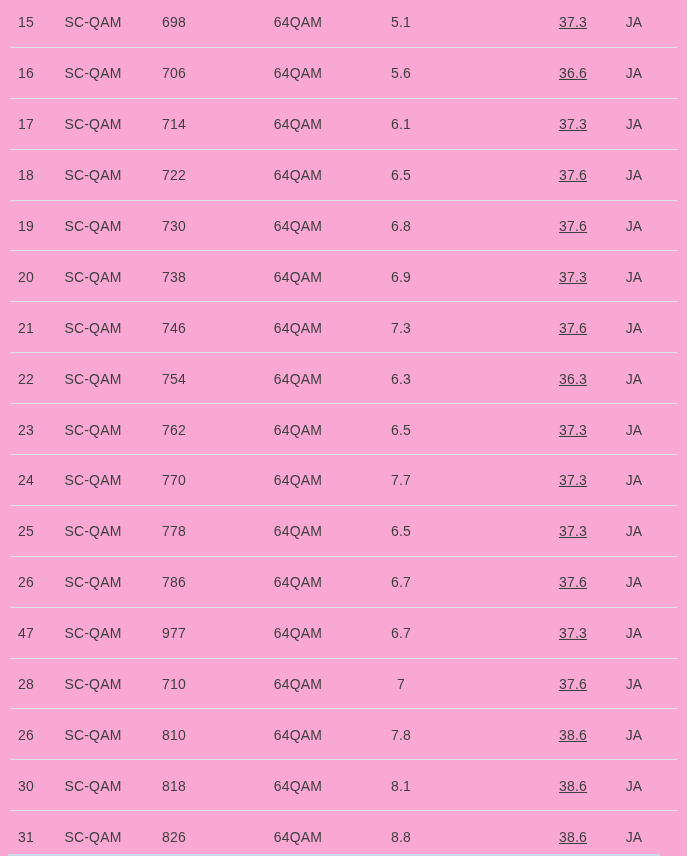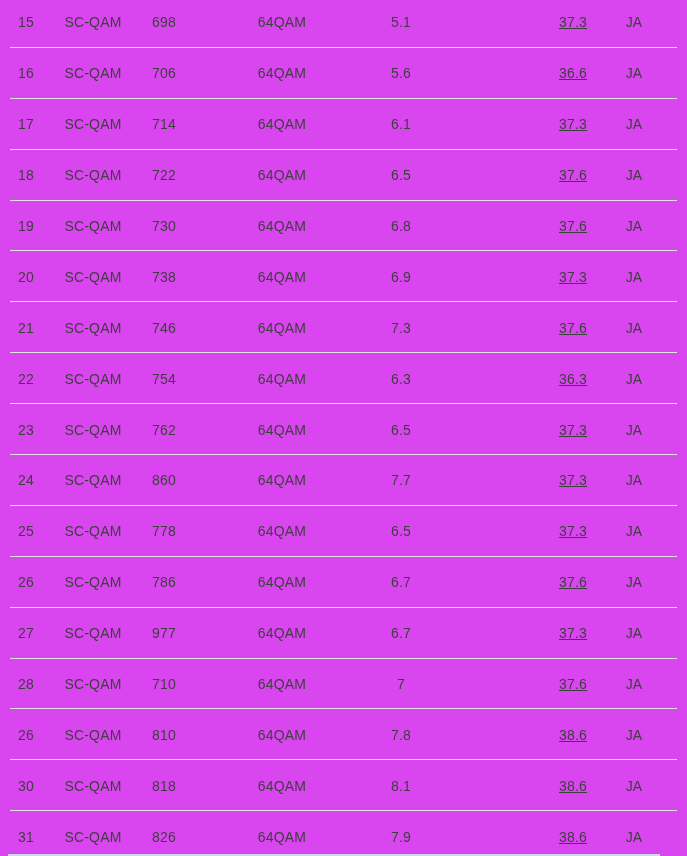--- a/index.html
+++ b/index.html
@@ -11,21 +11,21 @@
     width: 687px;
     height: 856px;
     overflow: hidden;
     font-family: "Liberation Sans", sans-serif;
   }
   .screen {
     position: relative;
     width: 687px;
     height: 856px;
     overflow: hidden;
-    background: #d946ef;
+    background: #f9a8d4;
   }
   .rows {
     position: absolute;
     top: -3px;
     left: 0;
     right: 0;
   }
   .row {
     position: relative;
     height: 50.9px;
@@ -46,22 +46,22 @@
     position: absolute;
     top: 50%;
     transform: translate(-50%, -50%);
     font-size: 14px;
     color: #3f3f3f;
     white-space: nowrap;
     letter-spacing: 0.2px;
   }
   .c1 { left: 26px; }
   .c2 { left: 93px; }
-  .c3 { left: 164px; }
-  .c4 { left: 282px; }
+  .c3 { left: 174px; }
+  .c4 { left: 298px; }
   .c5 { left: 401px; text-align: center; }
   .c6 { left: 573px; text-decoration: underline; }
   .c7 { left: 634px; }
   .bottom-line {
     position: absolute;
     left: 8px;
     bottom: 0;
     width: 652px;
     height: 2px;
     background: #ccd9eb;
@@ -159,21 +159,21 @@
         <span class="cell c3">762</span>
         <span class="cell c4">64QAM</span>
         <span class="cell c5">6.5</span>
         <span class="cell c6">37.3</span>
         <span class="cell c7">JA</span>
       </div>
 
       <div class="row">
         <span class="cell c1">24</span>
         <span class="cell c2">SC-QAM</span>
-        <span class="cell c3">860</span>
+        <span class="cell c3">770</span>
         <span class="cell c4">64QAM</span>
         <span class="cell c5">7.7</span>
         <span class="cell c6">37.3</span>
         <span class="cell c7">JA</span>
       </div>
 
       <div class="row">
         <span class="cell c1">25</span>
         <span class="cell c2">SC-QAM</span>
         <span class="cell c3">778</span>
@@ -187,21 +187,21 @@
         <span class="cell c1">26</span>
         <span class="cell c2">SC-QAM</span>
         <span class="cell c3">786</span>
         <span class="cell c4">64QAM</span>
         <span class="cell c5">6.7</span>
         <span class="cell c6">37.6</span>
         <span class="cell c7">JA</span>
       </div>
 
       <div class="row">
-        <span class="cell c1">27</span>
+        <span class="cell c1">47</span>
         <span class="cell c2">SC-QAM</span>
         <span class="cell c3">977</span>
         <span class="cell c4">64QAM</span>
         <span class="cell c5">6.7</span>
         <span class="cell c6">37.3</span>
         <span class="cell c7">JA</span>
       </div>
 
       <div class="row">
         <span class="cell c1">28</span>
@@ -231,19 +231,19 @@
         <span class="cell c5">8.1</span>
         <span class="cell c6">38.6</span>
         <span class="cell c7">JA</span>
       </div>
 
       <div class="row">
         <span class="cell c1">31</span>
         <span class="cell c2">SC-QAM</span>
         <span class="cell c3">826</span>
         <span class="cell c4">64QAM</span>
-        <span class="cell c5">7.9</span>
+        <span class="cell c5">8.8</span>
         <span class="cell c6">38.6</span>
         <span class="cell c7">JA</span>
       </div>
     </div>
   <div class="bottom-line"></div>
 </div>
 
 </body></html>

